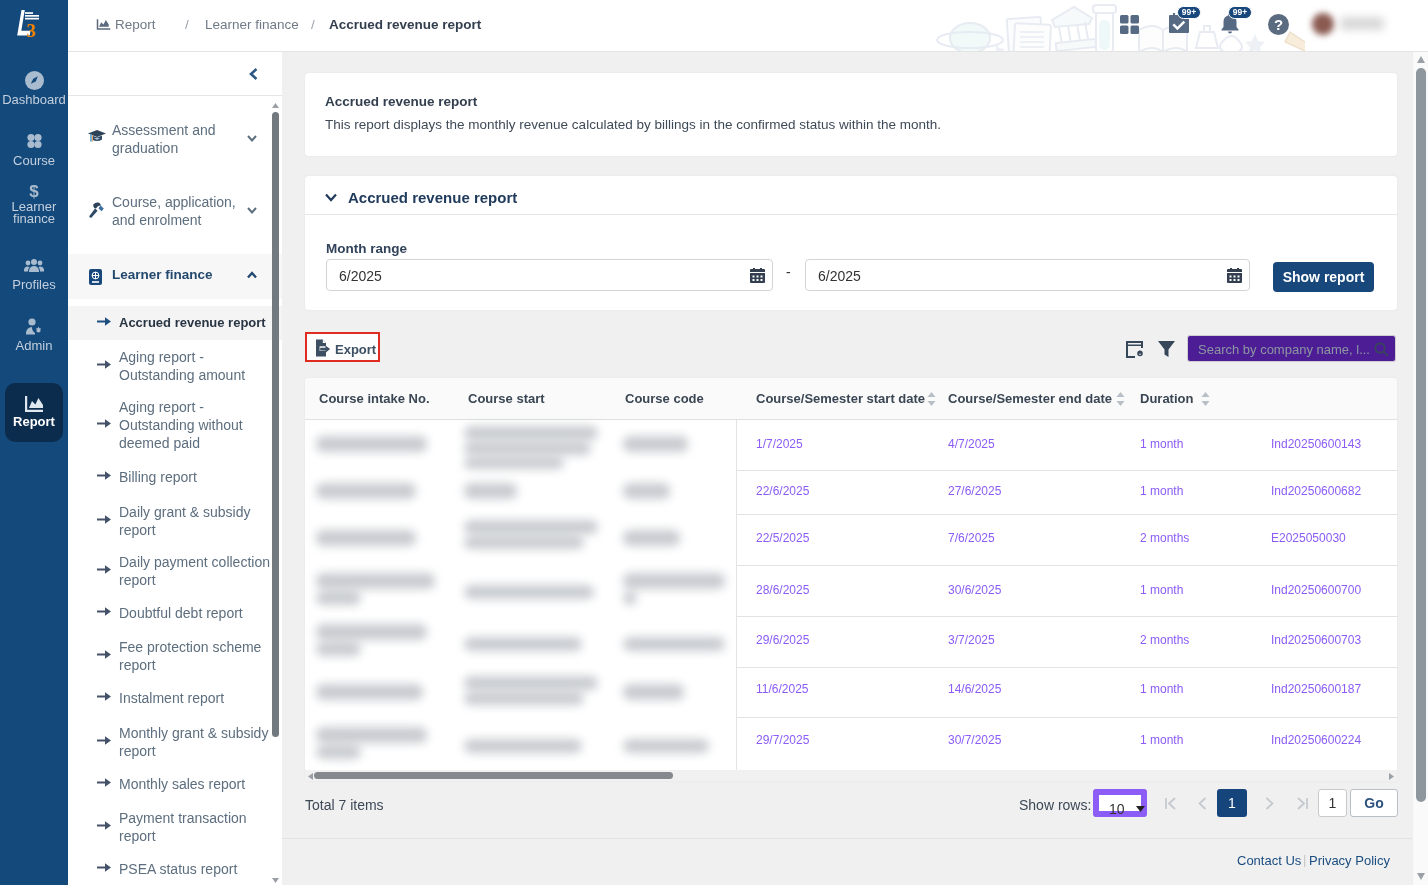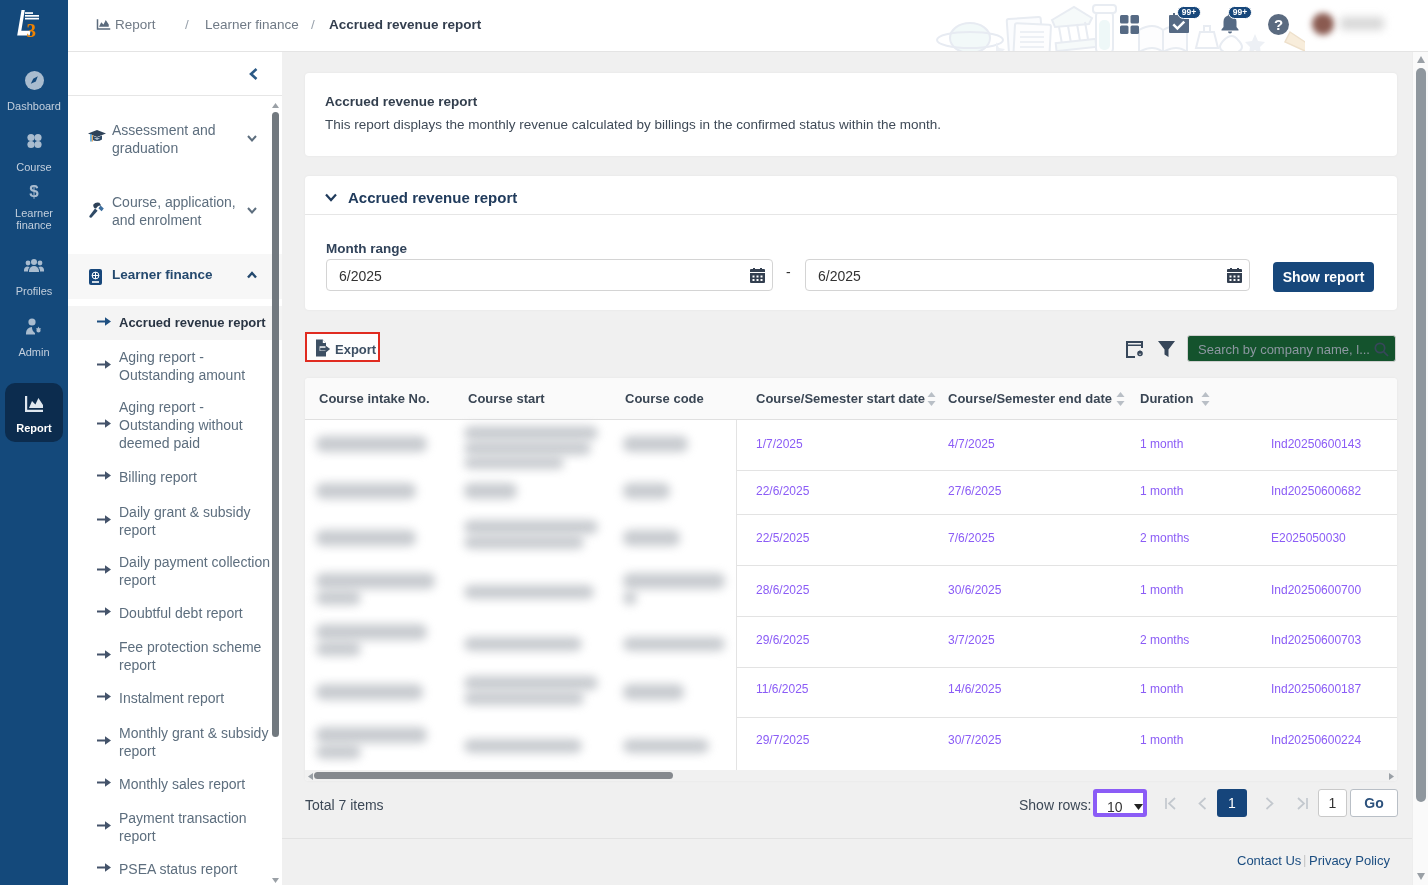--- a/index.html
+++ b/index.html
@@ -9,21 +9,21 @@
   .abs { position:absolute; }
 
   
   #topbar { position:absolute; left:68px; top:0; width:1360px; height:52px; background:#fff; border-bottom:1px solid #e4e4e4; z-index:30; }
   .crumb { position:absolute; top:17px; font-size:13.5px; color:#707a86; }
   .crumb.bold { color:#333e4e; font-weight:bold; }
 
   
   #leftbar { position:absolute; left:0; top:0; width:68px; height:885px; background:#14497b; z-index:40; }
   .navitem { position:absolute; left:0; width:68px; text-align:center; color:#c3cfdd; }
-  .navitem .lbl { font-size:11px; line-height:12px; color:#c3cfdd;margin-top:6px; }
+  .navitem .lbl { font-size:13px; line-height:12px; color:#c3cfdd; }
   .navtile { position:absolute; left:5px; width:58px; height:59px; background:#0c2c4e; border-radius:10px; }
 
   
   #sidebar2 { position:absolute; left:68px; top:52px; width:214px; height:833px; background:#fff; z-index:20; }
   #collapsebar { position:absolute; left:0; top:0; width:214px; height:44px; background:#fff; border-bottom:1px solid #e6e6e6; }
   .mtxt { position:absolute; left:44px; width:156px; font-size:14px; line-height:18px; color:#5d6e7e; }
   .stxt { position:absolute; left:51px; width:155px; font-size:14px; line-height:18px; color:#5d6e7e; }
   .mchev { position:absolute; left:178px; width:12px; height:12px; }
 
   
@@ -318,21 +318,21 @@
         <path d="M0 0 h17 v7 h-2 V5 H2 v10 h7 v2 H0z M2 2 v1.6 h13 V2z" fill-rule="evenodd"></path>
         <g>
           <circle cx="14" cy="12.5" r="2" fill="none" stroke="#37475a" stroke-width="1.6"></circle>
           <path d="M14 8.8 l0.7 1.5 1.6 0.2 -1.1 1.2 0.3 1.6 -1.5 -0.8 -1.5 0.8 0.3 -1.6 -1.1 -1.2 1.6 -0.2z"></path>
         </g>
       </svg>
     <svg class="abs" style="left:876px;top:289px" width="17" height="16" viewBox="0 0 17 16" fill="#37475a">
         <path d="M0 0 h17 L10.5 8.5 v7.5 l-4 -2.5 V8.5z"></path>
       </svg>
 
-    <div class="abs" style="left:905px;top:283px;width:209px;height:27px;border:1px solid #cfcfcf;border-radius:3px;background:#14532d">
+    <div class="abs" style="left:905px;top:283px;width:209px;height:27px;border:1px solid #cfcfcf;border-radius:3px;background:#4c1d95">
       <span class="abs" style="left:10px;top:6px;font-size:13px;color:#8d97a1">Search by company name, l...</span>
       <svg class="abs" style="left:186px;top:6px" width="15" height="15" viewBox="0 0 15 15" fill="none" stroke="#37475a" stroke-width="1.7">
           <circle cx="6" cy="6" r="4.7"></circle>
           <path d="M9.6 9.6 L14 14"></path>
         </svg>
     </div>
 
     <div class="card" style="top:326px;height:403px">
       <div class="abs" style="left:0;top:0;width:1092px;height:42px;background:#fafafa;border-bottom:1px solid #e0e0e0;border-radius:4px 4px 0 0"></div>
       <div class="hdrcell" style="left:14px">Course intake No.</div>
@@ -426,21 +426,21 @@
           <path d="M5 0 L0 3.5 L5 7z" fill="#9aa0a6"></path>
         </svg>
       <div class="abs" style="left:9px;top:394px;width:359px;height:7px;background:#85898e;border-radius:4px"></div>
       <svg class="abs" style="left:1083px;top:395px" width="6" height="7" viewBox="0 0 6 7">
           <path d="M1 0 L6 3.5 L1 7z" fill="#9aa0a6"></path>
         </svg>
     </div>
 
     <div class="abs" style="left:23px;top:745px;font-size:14px;color:#3c4856">Total 7 items</div>
     <div class="abs" style="left:737px;top:745px;font-size:14px;color:#3c4856">Show rows:</div>
-    <div class="abs" style="left:811px;top:737px;width:54px;height:28px;border:4px solid #8b5cf6;border-radius:3px;background:#fff">
+    <div class="abs" style="left:811px;top:737px;width:54px;height:28px;border:6px solid #8b5cf6;border-radius:3px;background:#fff">
       <span class="abs" style="left:10px;top:6px;font-size:14px;color:#333">10</span>
       <svg class="abs" style="left:37px;top:11px" width="9" height="6" viewBox="0 0 9 6">
           <path d="M0 0 h9 L4.5 6z" fill="#222"></path>
         </svg>
     </div>
     <svg class="abs" style="left:882px;top:745px" width="13" height="13" viewBox="0 0 13 13" fill="none" stroke="#c3c8ce" stroke-width="1.7">
         <path d="M2 1 v11 M11 1 L5 6.5 L11 12"></path>
       </svg>
     <svg class="abs" style="left:916px;top:745px" width="9" height="13" viewBox="0 0 9 13" fill="none" stroke="#c3c8ce" stroke-width="1.7">
         <path d="M7.5 1 L1.5 6.5 L7.5 12"></path>

